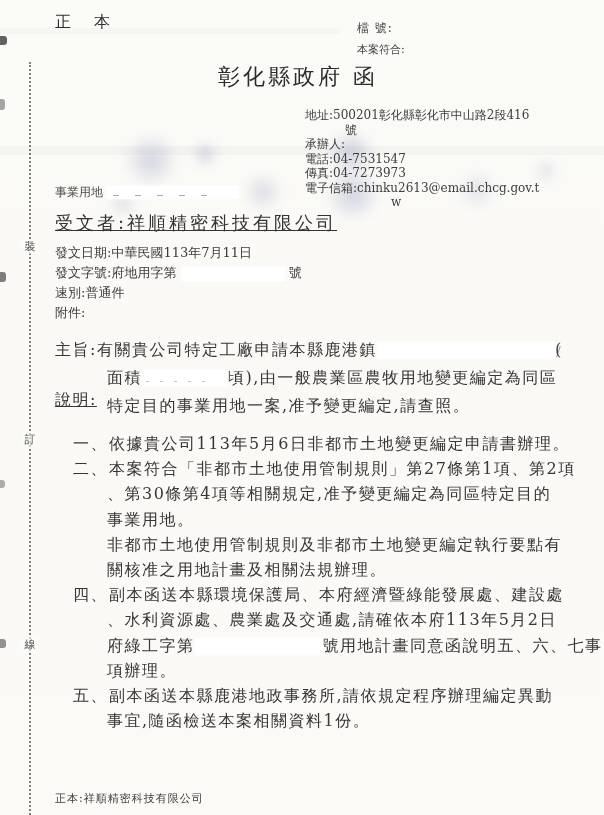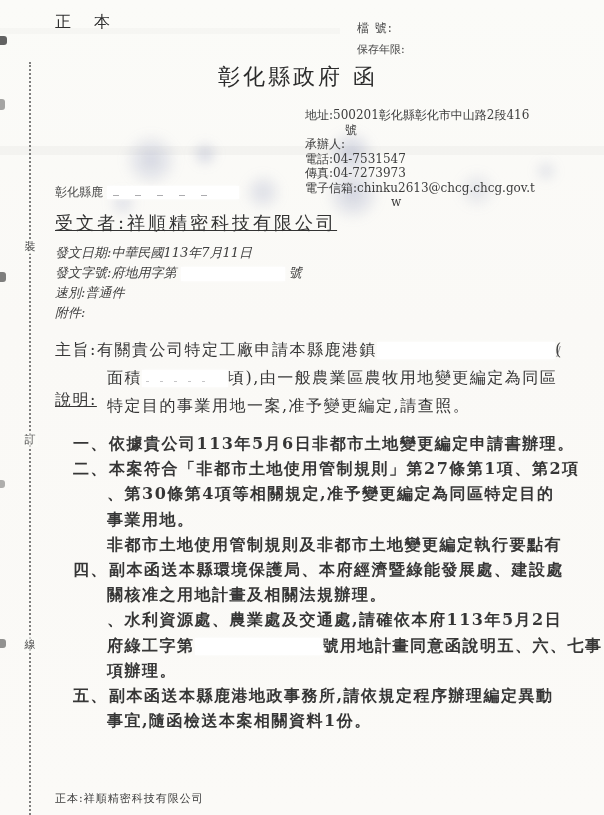--- a/index.html
+++ b/index.html
@@ -50,42 +50,42 @@
   .doc-title { left: 0; top: 62px; width: 596px; text-align: center; font-size: 22px; letter-spacing: 3px; color: #2c2c2c; }
 
   .sender-block { left: 305px; top: 108px; font-size: 12px; line-height: 14.5px; color: #3d3d3d; }
   .sender-block div { white-space: nowrap; }
   .sender-indent-no { margin-left: 40px; }
   .sender-indent-w { margin-left: 86px; }
 
   .org-line { left: 55px; top: 184px; font-size: 12px; color: #4a4a4a; }
   .addressee { left: 55px; top: 211px; font-size: 18px; letter-spacing: 3px; color: #333; text-decoration: underline; }
   .meta-block { left: 55px; top: 243px; font-size: 13px; line-height: 20px; color: #3d3d3d; }
-  .meta-block div { white-space: nowrap; font-style: italic; }
+  .meta-block div { white-space: nowrap; }
 
   .redact { display: inline-block; background: #ffffff; vertical-align: middle; position: relative; box-shadow: 0 0 3px rgba(255,255,255,0.9); }
   .redact-org { width: 132px; height: 13px; }
   .redact-org::after { content: ""; position: absolute; left: 6px; top: 9px; width: 110px; height: 1px;
     background: repeating-linear-gradient(90deg, rgba(90,90,95,0.5) 0 6px, transparent 6px 22px); }
   .redact-docno { width: 104px; height: 14px; }
   .redact-subj1 { width: 178px; height: 17px; }
   .redact-subj1::after { content: ""; position: absolute; right: -4px; top: 4px; width: 8px; height: 11px;
     border-right: 1.5px solid rgba(80,80,85,0.6); transform: skewX(-18deg); }
   .redact-subj2 { width: 86px; height: 17px; }
   .redact-subj2::after { content: ""; position: absolute; left: 4px; top: 11px; width: 66px; height: 1px;
     background: repeating-linear-gradient(90deg, rgba(90,90,95,0.35) 0 3px, transparent 3px 14px); }
   .redact-item { width: 128px; height: 17px; }
 
   .body-text { font-size: 16px; letter-spacing: 1.5px; color: #363636; }
   .subject-block { left: 55px; top: 336px; }
   .subject-block .line { white-space: nowrap; height: 28px; line-height: 28px; }
   .subject-block .cont { margin-left: 52px; }
   .section-label { left: 55px; top: 390px; text-decoration: underline; }
   .explanation-items { position: absolute; left: 55px; top: 431px; }
-  .exp-line { white-space: nowrap; height: 25.2px; line-height: 25.2px; font-size: 16px; letter-spacing: 1.5px; color: #363636; margin-left: 18px; font-weight: bold; }
+  .exp-line { white-space: nowrap; height: 25.2px; line-height: 25.2px; font-size: 16px; letter-spacing: 1.5px; color: #363636; margin-left: 18px; }
   .exp-line.cont { margin-left: 52px; }
   .exp-line .num { margin-right: 1px; }
 
   .footer-line { left: 55px; top: 791px; font-size: 11px; letter-spacing: 1px; color: #3d3d3d; }
 </style>
 </head>
 <body>
 
 <div class="page">
 
@@ -106,36 +106,36 @@
   <div class="stamp-blob sb7"></div>
   <div class="stamp-blob sb8"></div>
 
   <div class="binding-line"></div>
   <div class="binding-mark bm-top">裝</div>
   <div class="binding-mark bm-mid">訂</div>
   <div class="binding-mark bm-bot">線</div>
 
   <div class="abs copy-label">正 本</div>
   <div class="abs file-no">檔  號:</div>
-  <div class="abs retention">保存年限:</div>
+  <div class="abs retention">本案符合:</div>
 
   <div class="abs doc-title">彰化縣政府   函</div>
 
   <div class="abs sender-block">
     <div>地址:500201彰化縣彰化市中山路2段416</div>
     <div class="sender-indent-no">號</div>
     <div>承辦人:</div>
     <div>電話:04-7531547</div>
     <div>傳真:04-7273973</div>
-    <div>電子信箱:chinku2613@chcg.chcg.gov.t</div>
+    <div>電子信箱:chinku2613@email.chcg.gov.t</div>
     <div class="sender-indent-w">w</div>
   </div>
 
   <div class="abs org-line">
-    <span>彰化縣鹿</span>
+    <span>事業用地</span>
     <span class="redact redact-org"></span>
   </div>
 
   <div class="abs addressee">受文者:祥順精密科技有限公司</div>
 
   <div class="abs meta-block">
     <div>發文日期:中華民國113年7月11日</div>
     <div>
       <span>發文字號:府地用字第</span>
       <span class="redact redact-docno"></span>
@@ -156,22 +156,22 @@
   </div>
 
   <div class="abs section-label body-text">說明:</div>
 
   <div class="explanation-items">
       <div class="exp-line"><span class="num">一、</span>依據貴公司113年5月6日非都市土地變更編定申請書辦理。</div>
       <div class="exp-line"><span class="num">二、</span>本案符合「非都市土地使用管制規則」第27條第1項、第2項</div>
       <div class="exp-line cont">、第30條第4項等相關規定,准予變更編定為同區特定目的</div>
       <div class="exp-line cont">事業用地。</div>
       <div class="exp-line cont">非都市土地使用管制規則及非都市土地變更編定執行要點有</div>
+      <div class="exp-line cont">關核准之用地計畫及相關法規辦理。</div>
       <div class="exp-line"><span class="num">四、</span>副本函送本縣環境保護局、本府經濟暨綠能發展處、建設處</div>
-      <div class="exp-line cont">關核准之用地計畫及相關法規辦理。</div>
       <div class="exp-line cont">、水利資源處、農業處及交通處,請確依本府113年5月2日</div>
       <div class="exp-line cont">府綠工字第<span class="redact redact-item"></span>號用地計畫同意函說明五、六、七事</div>
       <div class="exp-line cont">項辦理。</div>
       <div class="exp-line"><span class="num">五、</span>副本函送本縣鹿港地政事務所,請依規定程序辦理編定異動</div>
       <div class="exp-line cont">事宜,隨函檢送本案相關資料1份。</div>
     </div>
 
   <div class="abs footer-line">正本:祥順精密科技有限公司</div>
 
 </div>

